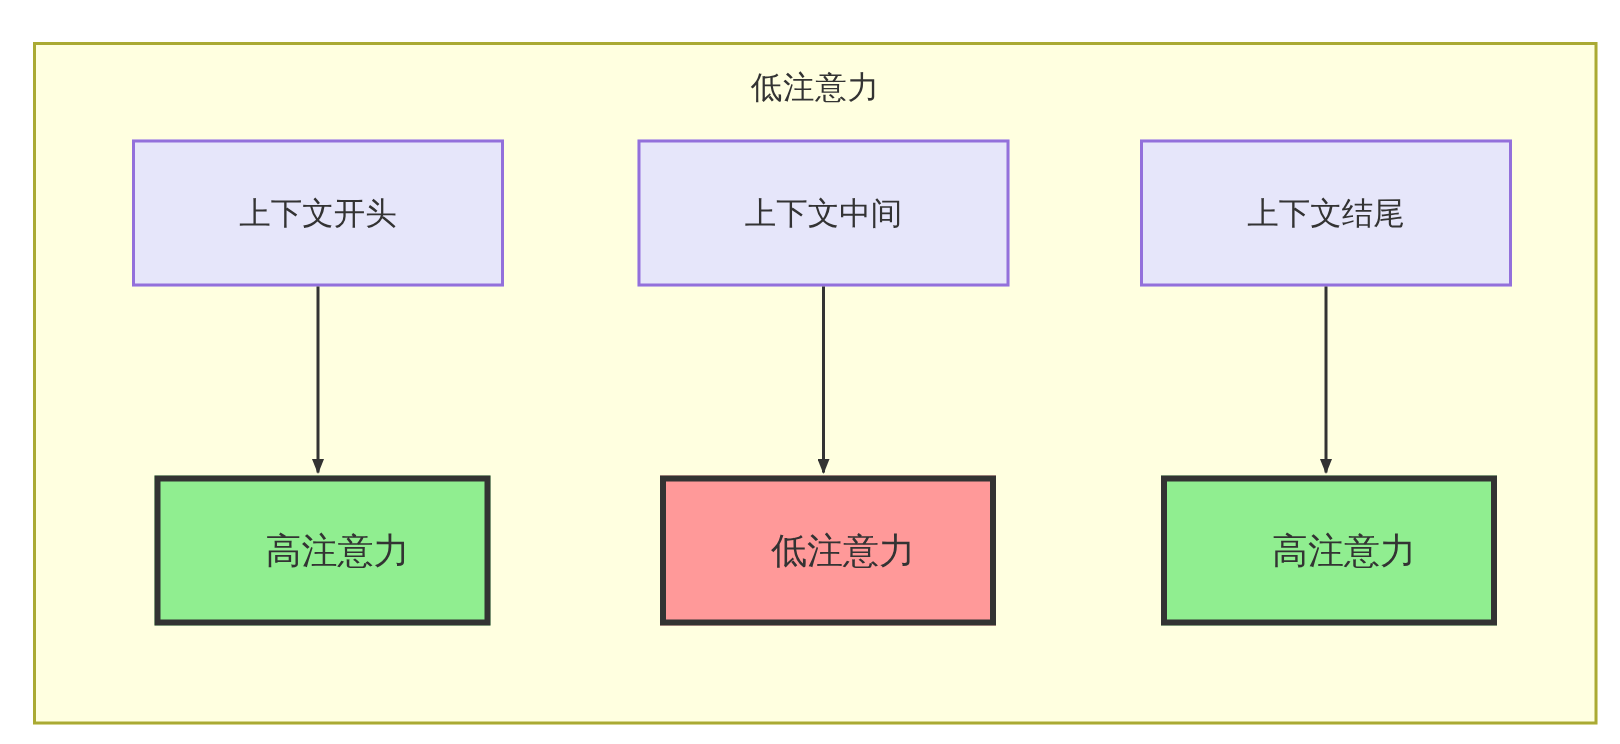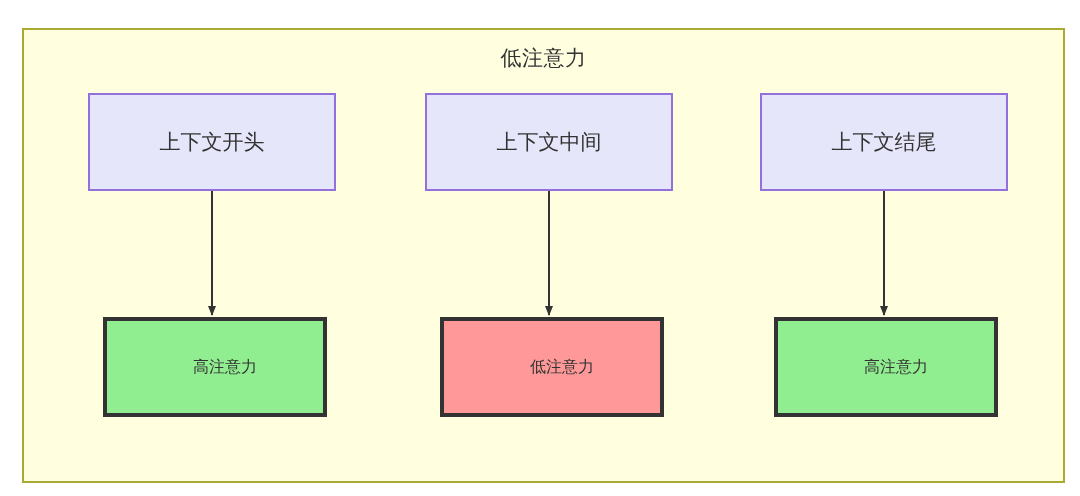--- a/index.html
+++ b/index.html
@@ -69,21 +69,21 @@
   .node-bottom {
     position: absolute;
     top: 317px;
     width: 224px;
     height: 100px;
     border: 4px solid #333333;
     box-sizing: border-box;
     display: flex;
     align-items: center;
     justify-content: center;
-    font-size: 16px;
+    font-size: 24px;
     color: #333333;
     white-space: nowrap;
     padding-left: 20px;
   }
   .node-bottom.col-0 { left: 103px; }
   .node-bottom.col-1 { left: 440px; }
   .node-bottom.col-2 { left: 774px; }
 
   .fill-high { background: #90ee90; }
   .fill-low  { background: #ff9999; text-align: right; }

